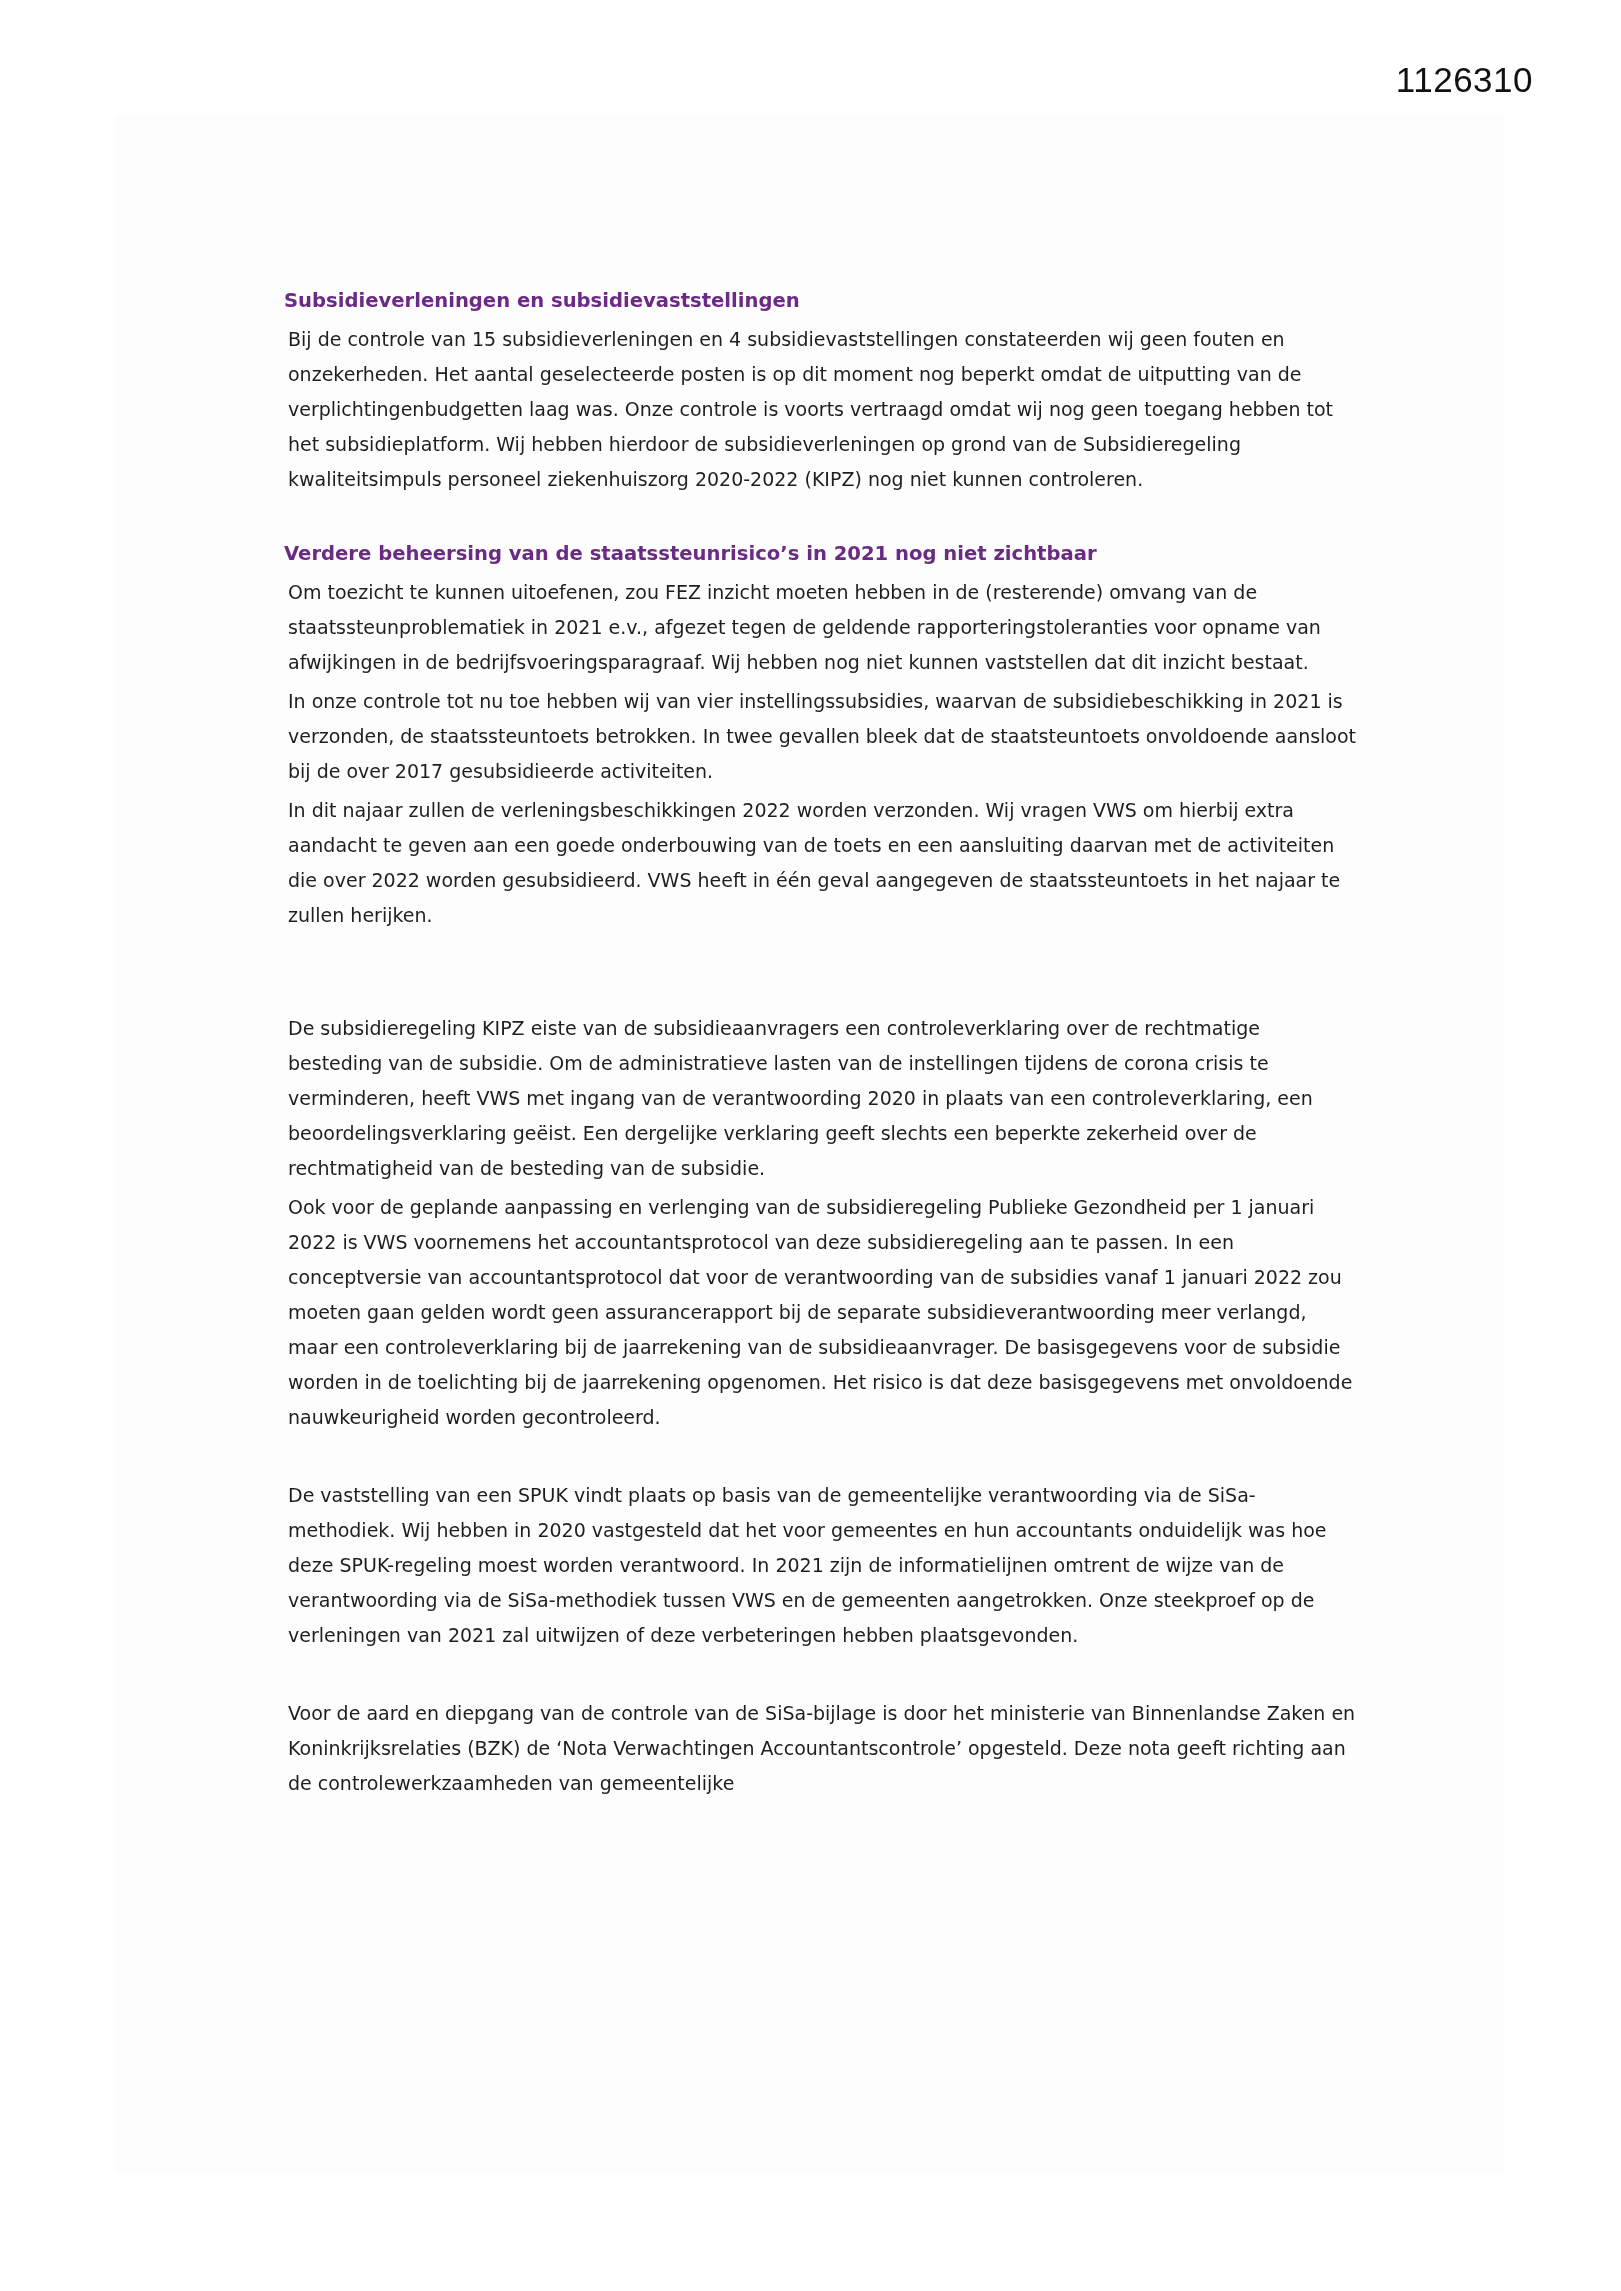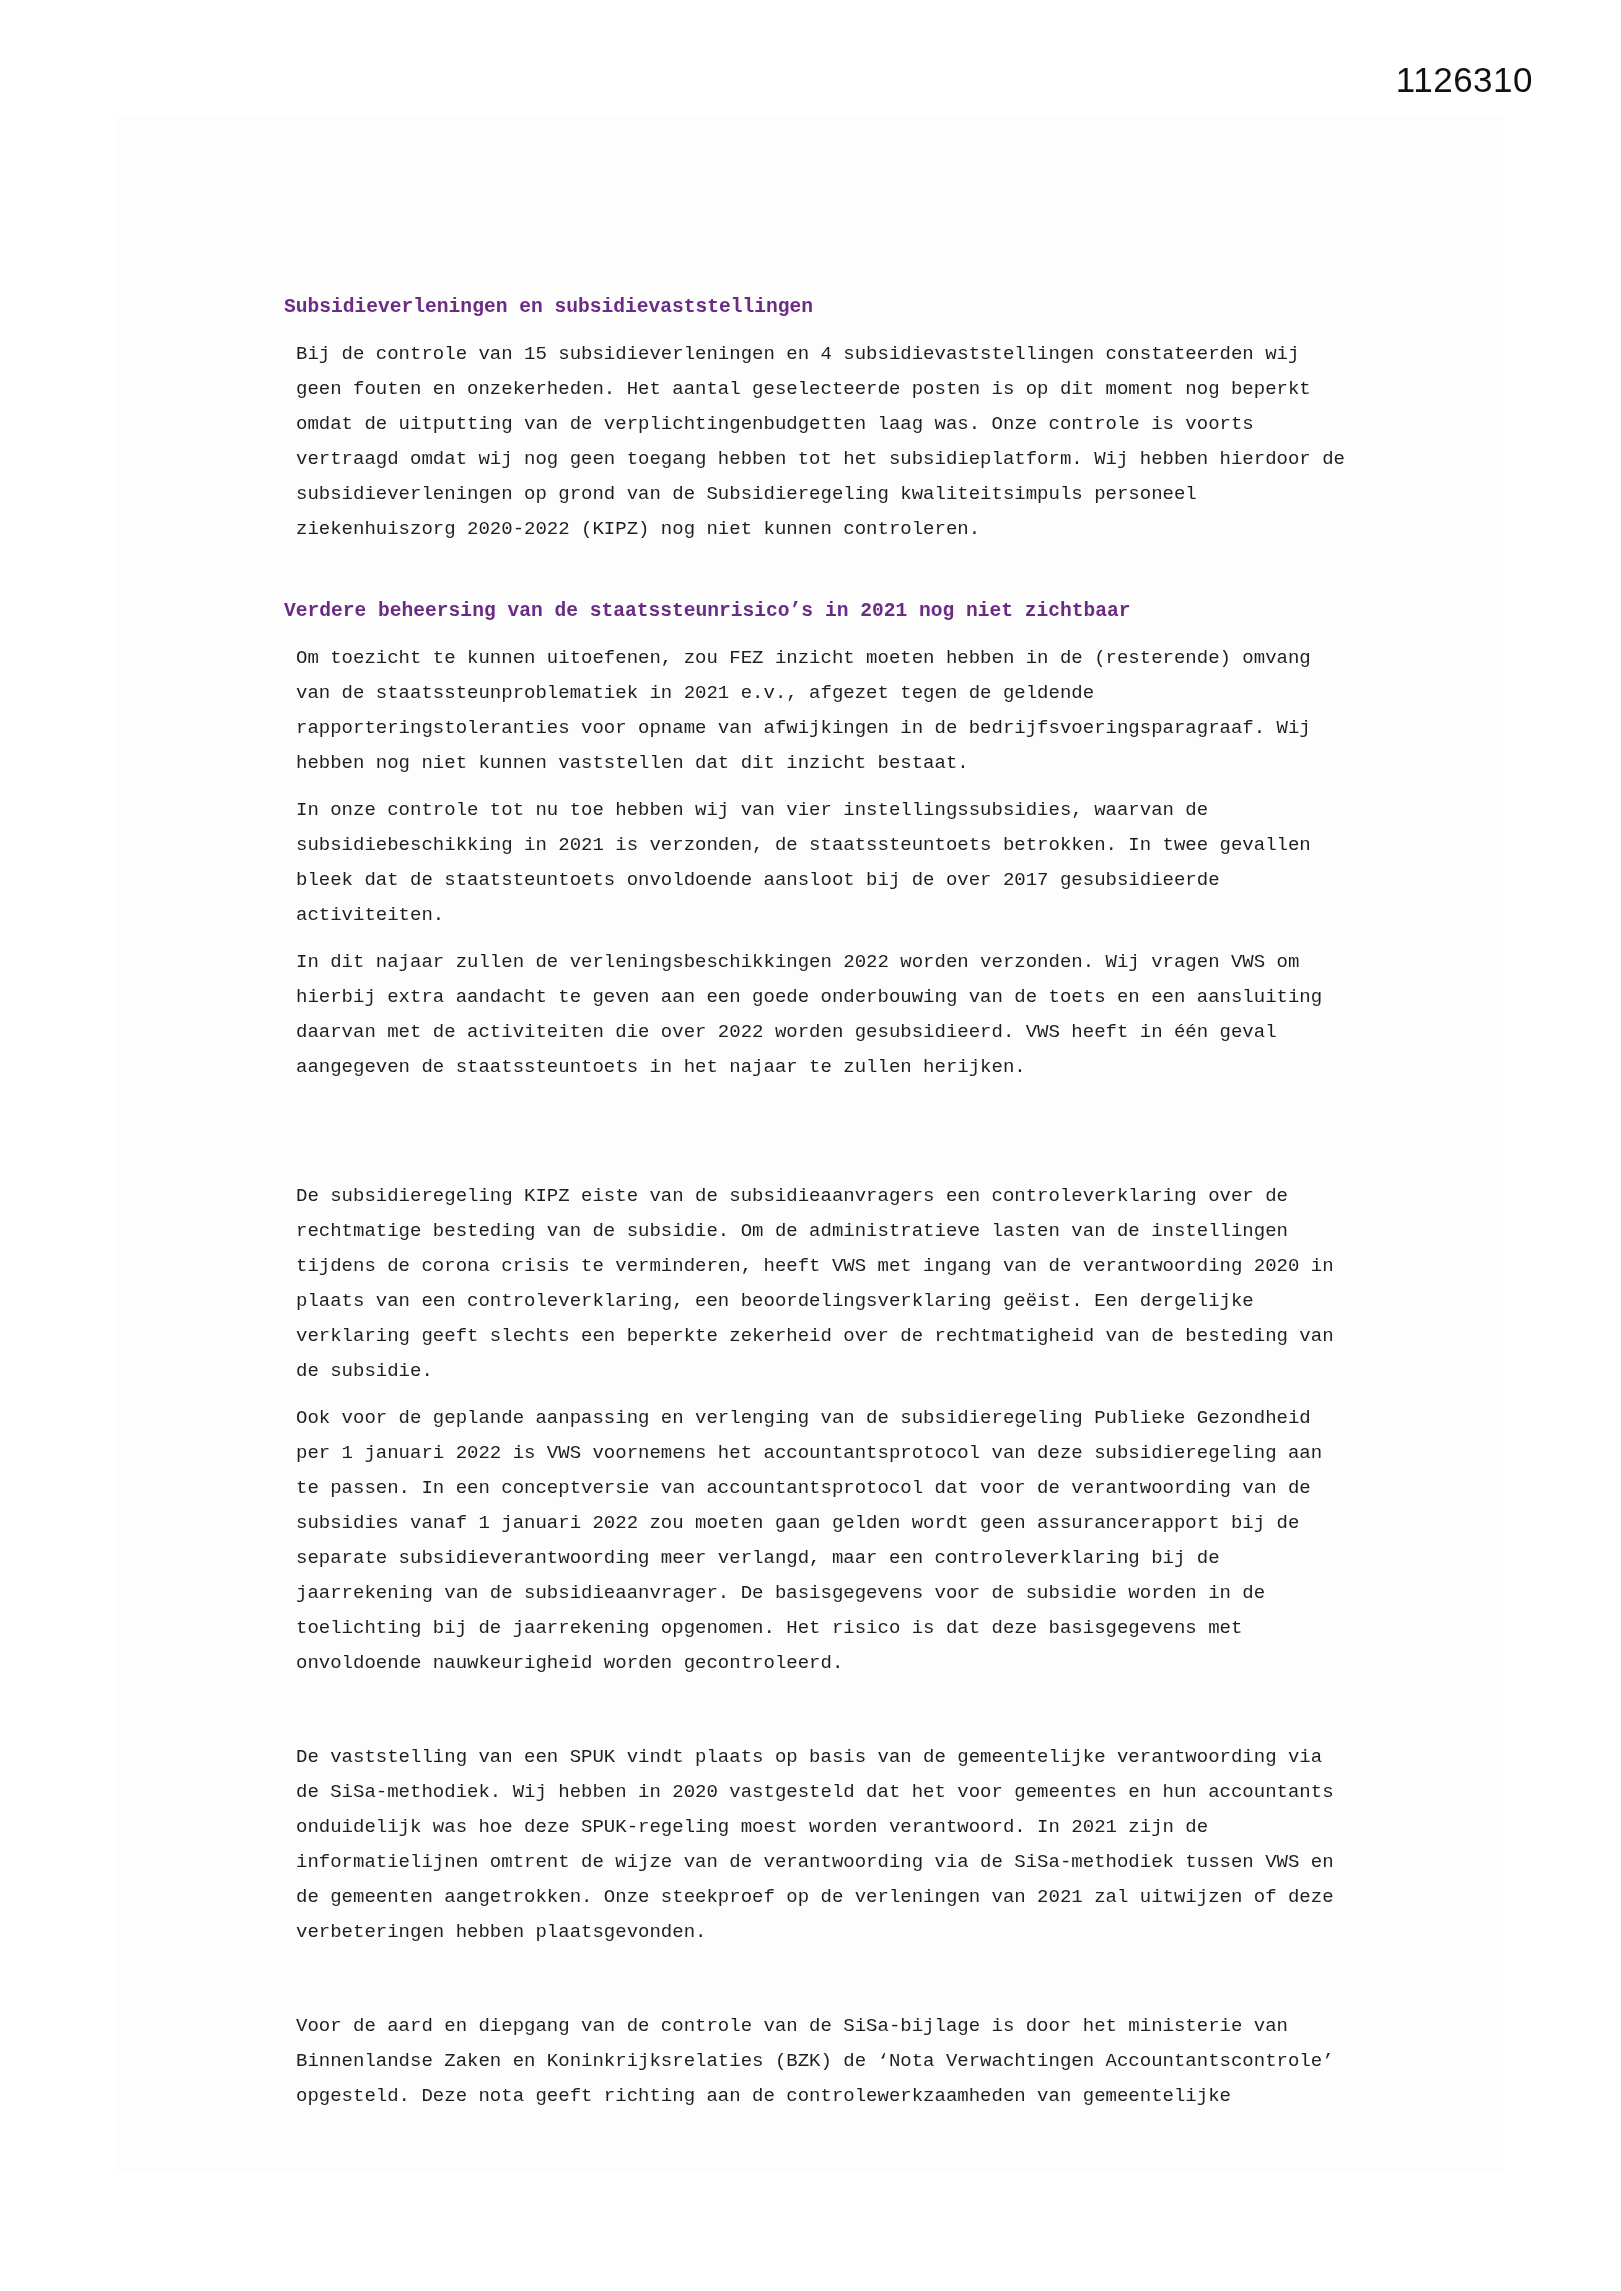--- a/index.html
+++ b/index.html
@@ -28,28 +28,27 @@
       position: absolute;
       left: 115px;
       top: 115px;
       width: 1390px;
       height: 2058px;
       background: #fdfdfd;
     }
     .content {
       position: absolute;
       left: 284px;
-      top: 290px;
+      top: 283px;
       width: 1078px;
       font-size: 19px;
       line-height: 35px;
-      font-family: Liberation Mono, monospace;
     }
     .content p {
-      margin: 12px;
+      margin: 4px;
     }
     .heading {
       color: #6b2a84;
       font-weight: bold;
       font-size: 19.6px;
       line-height: 35px;
       margin: 0;
     }
     .subheading {
       font-style: italic;

